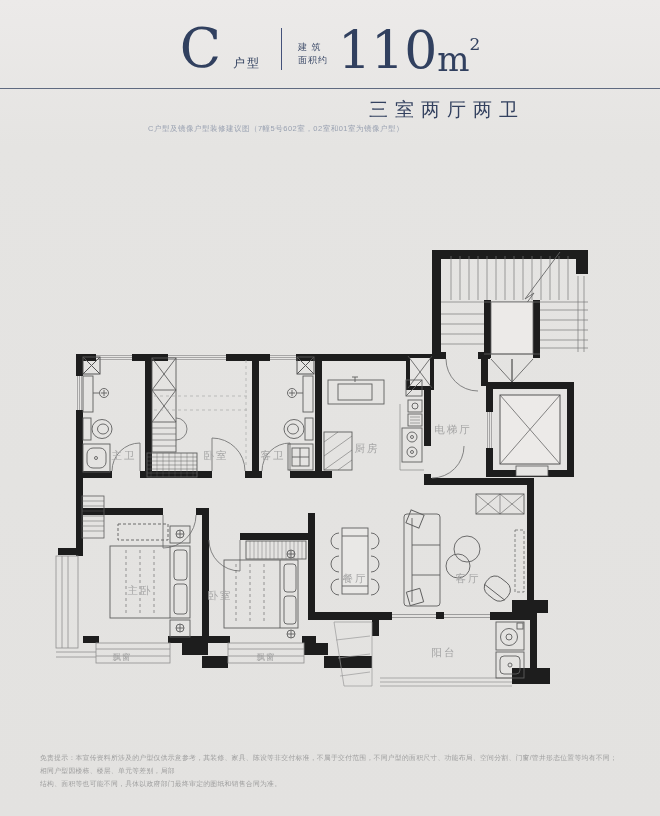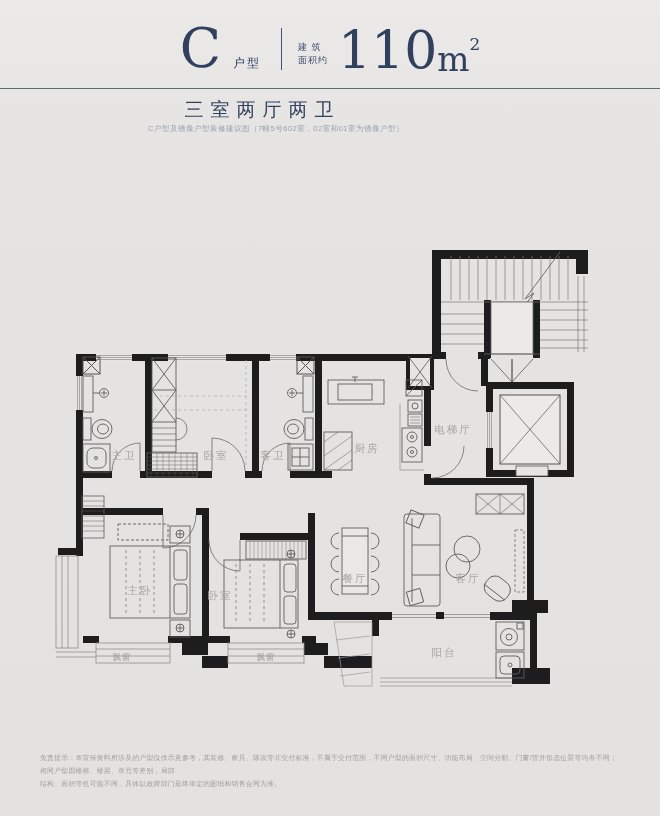--- a/index.html
+++ b/index.html
@@ -11,21 +11,21 @@
           justify-content:center;align-items:flex-end;color:#31405f;}
   .big-c{font-family:"DejaVu Serif",serif;font-size:54px;line-height:1;font-weight:400;}
   .type-label{font-size:12px;letter-spacing:2px;margin-left:12px;position:relative;top:-4px;}
   .vdiv{width:1px;height:42px;background:#44517a;margin:0 16px 6px 20px;}
   .area-label{display:flex;flex-direction:column;justify-content:flex-end;
               font-size:9px;line-height:13px;letter-spacing:1px;margin-bottom:9px;color:#3b4967;}
   .area-num{font-family:"DejaVu Serif",serif;font-size:52px;line-height:1;margin-left:10px;}
   .area-unit{font-family:"DejaVu Serif",serif;font-size:34px;line-height:1;}
   .area-sup{font-family:"DejaVu Serif",serif;font-size:17px;position:relative;top:-22px;}
   .hdiv{position:absolute;top:88px;left:0;width:660px;height:1px;background:#46536f;opacity:.85;}
-  .sec-title{position:absolute;top:97px;left:0;width:525px;text-align:center;
+  .sec-title{position:absolute;top:97px;left:0;width:525px;text-align:right;
              font-family:Liberation Sans, sans-serif;font-size:19px;letter-spacing:7px;color:#33415f;}
   .sec-note{position:absolute;top:124px;left:0;width:552px;text-align:center;
             font-size:7.5px;letter-spacing:.5px;color:#99a1b1;}
   
   svg.plan{position:absolute;top:240px;left:0;}
   .rlabel{font-family:"Liberation Sans",sans-serif;font-size:10.5px;letter-spacing:2px;fill:#a5a5a5;}
   .rlabel-sm{font-family:"Liberation Sans",sans-serif;font-size:8.5px;letter-spacing:1px;fill:#a0a0a0;}
   
   .footer{position:absolute;top:751px;left:40px;width:582px;
           font-size:6.8px;line-height:13px;color:#9e9e9e;letter-spacing:.3px;}

